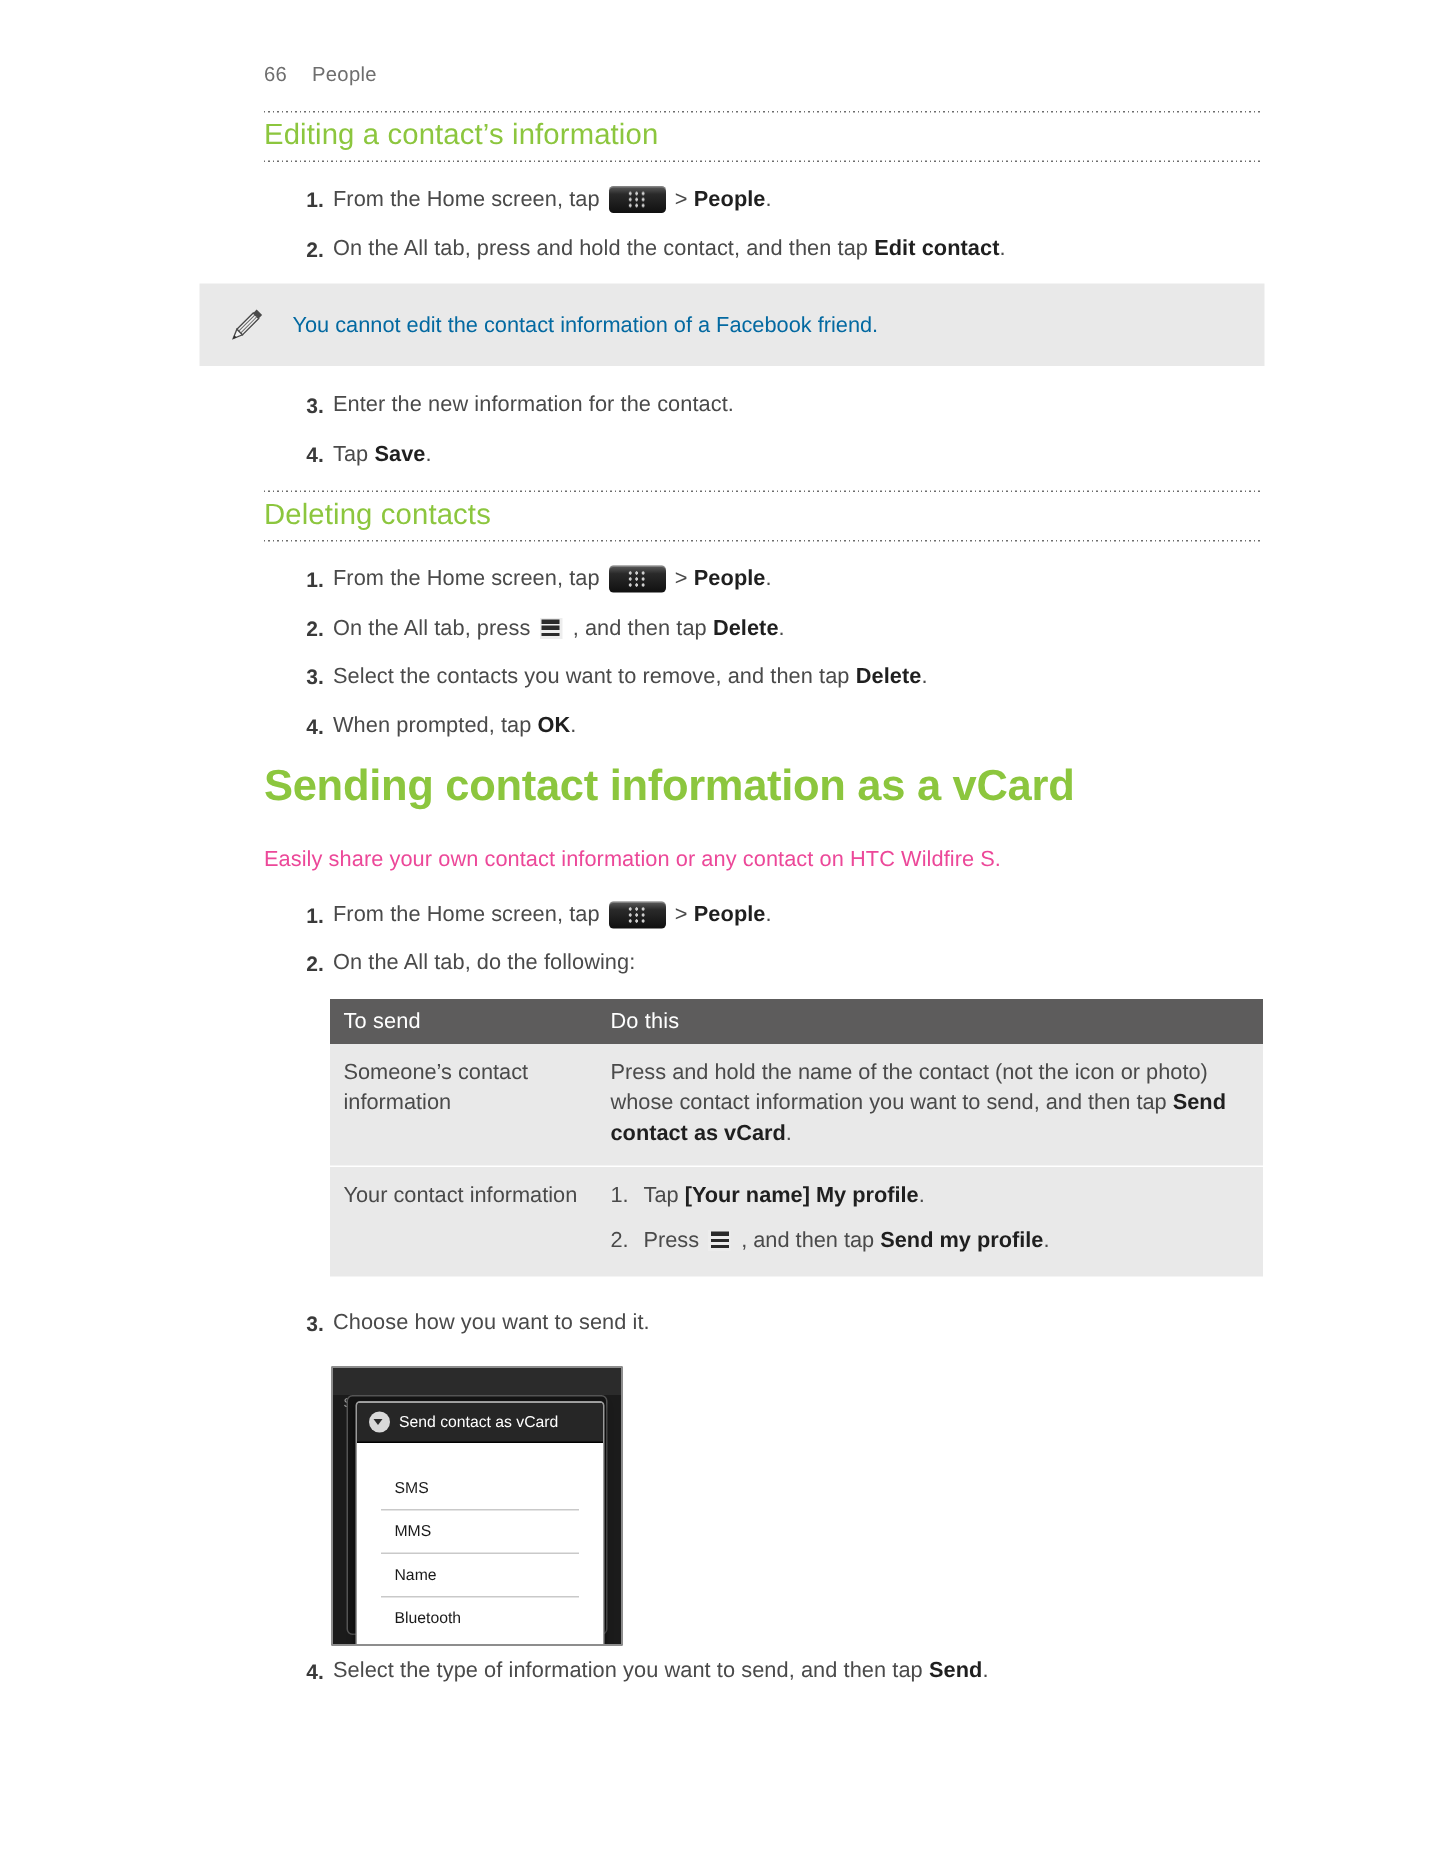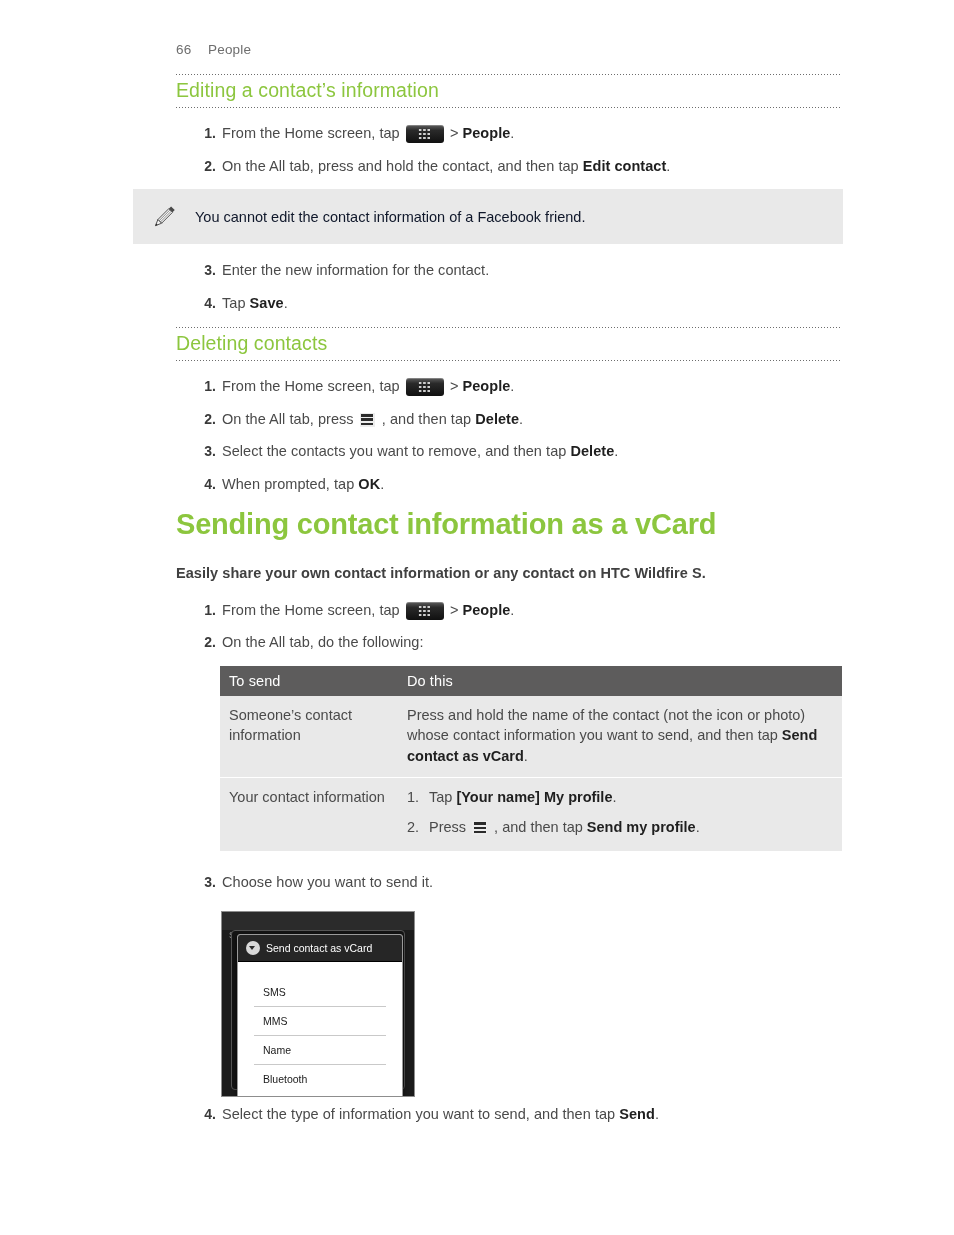--- a/index.html
+++ b/index.html
@@ -59,24 +59,23 @@
   h1.main {
     font-size: 29px;
     font-weight: bold;
     color: #8cc63e;
     margin: 0;
     letter-spacing: -.2px;
   }
 
   p.intro {
     font-size: 14.5px;
-    color: #404040;
+    color: #ec4899;
     margin: 0;
     letter-spacing: .05px;
-    font-weight: bold;
   }
 
   
   ol.steps {
     list-style: none;
     margin: 0;
     padding: 0;
   }
   ol.steps > li {
     position: relative;
@@ -113,21 +112,21 @@
   .note .pencil {
     width: 46px;
     margin-left: 8px;
     display: flex;
     justify-content: center;
     align-items: center;
     flex: none;
   }
   .note .txt {
     font-size: 14.5px;
-    color: #0f172a;
+    color: #0369a1;
     margin-left: 8px;
   }
 
   
   .icon-dialer {
     display: inline-block;
     vertical-align: -5px;
     width: 38px;
     height: 18px;
     border-radius: 3px;

